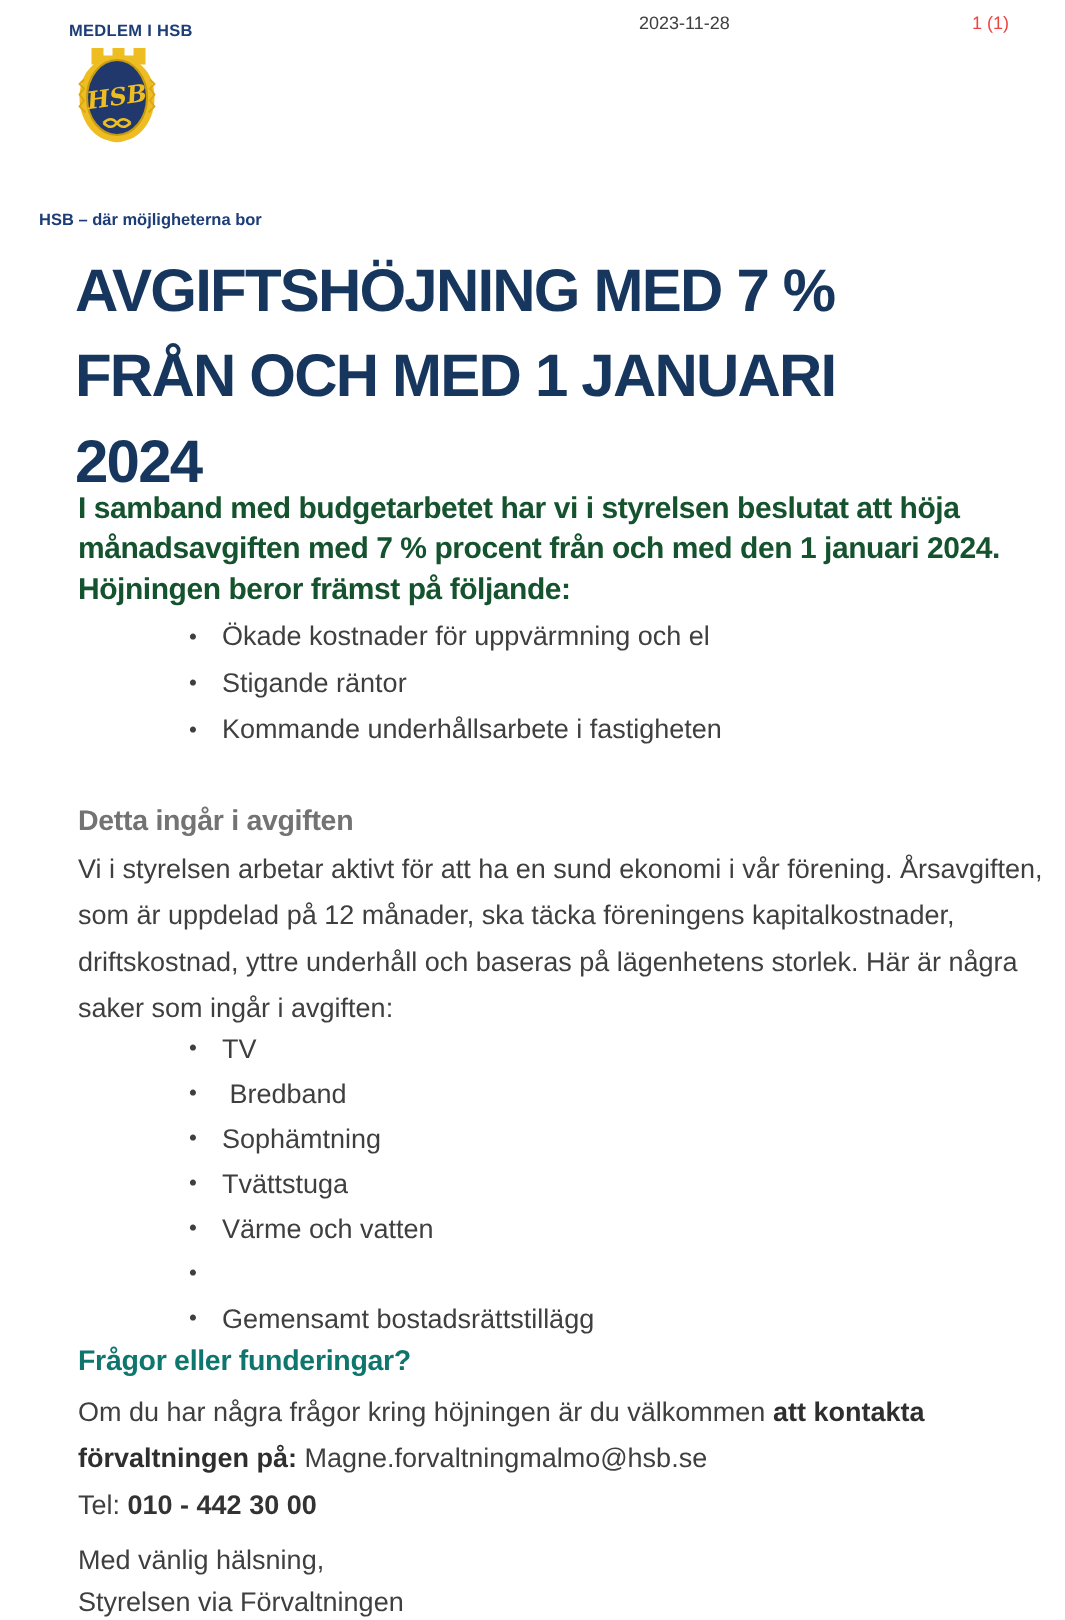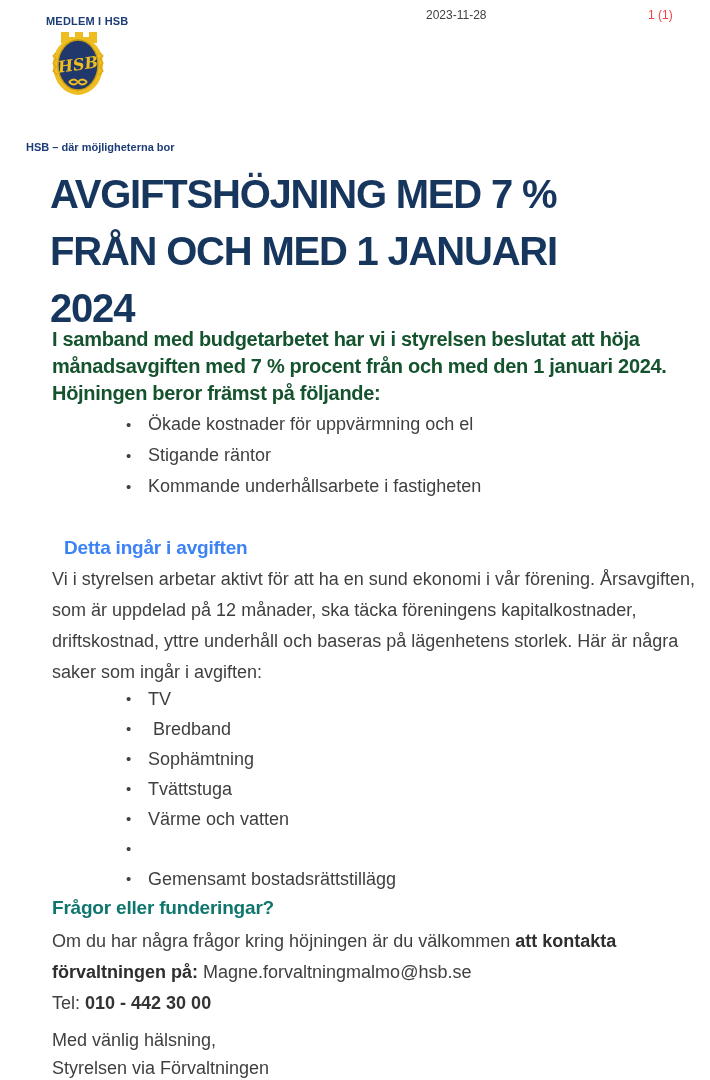--- a/index.html
+++ b/index.html
@@ -45,22 +45,22 @@
   .list-reasons { top: 409px; }
   .list-includes { top: 684px; }
   .bullet-row { position: relative; padding-left: 96px; }
   .list-reasons .bullet-row { height: 31px; line-height: 31px; }
   .list-includes .bullet-row { height: 30px; line-height: 30px; }
   .bullet-row .dot {
     position: absolute; left: 74px; top: 0;
     font-size: 15px; color: #3f3f3f;
   }
   .section-heading-blue {
-    position: absolute; left: 64px; top: 537px;
-    font-size: 19px; font-weight: bold; color: #3b82f6; letter-spacing: -0.2px;
+    position: absolute; left: 52px; top: 537px;
+    font-size: 19px; font-weight: bold; color: #737373; letter-spacing: -0.2px;
   }
   .includes-para {
     position: absolute; left: 52px; top: 564px; width: 650px;
     font-size: 18px; line-height: 31px; color: #3f3f3f;
   }
   .section-heading-black {
     position: absolute; left: 52px; top: 897px;
     font-size: 19px; font-weight: bold; color: #0f766e; letter-spacing: -0.2px;
   }
   .questions-para {

